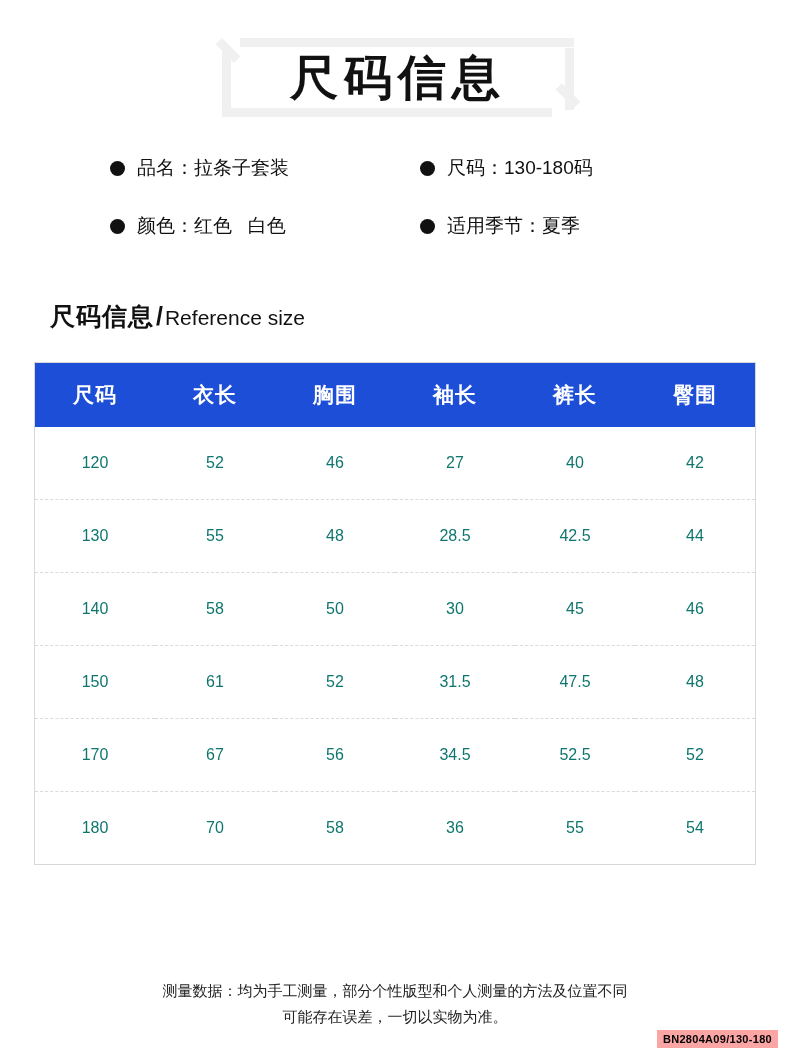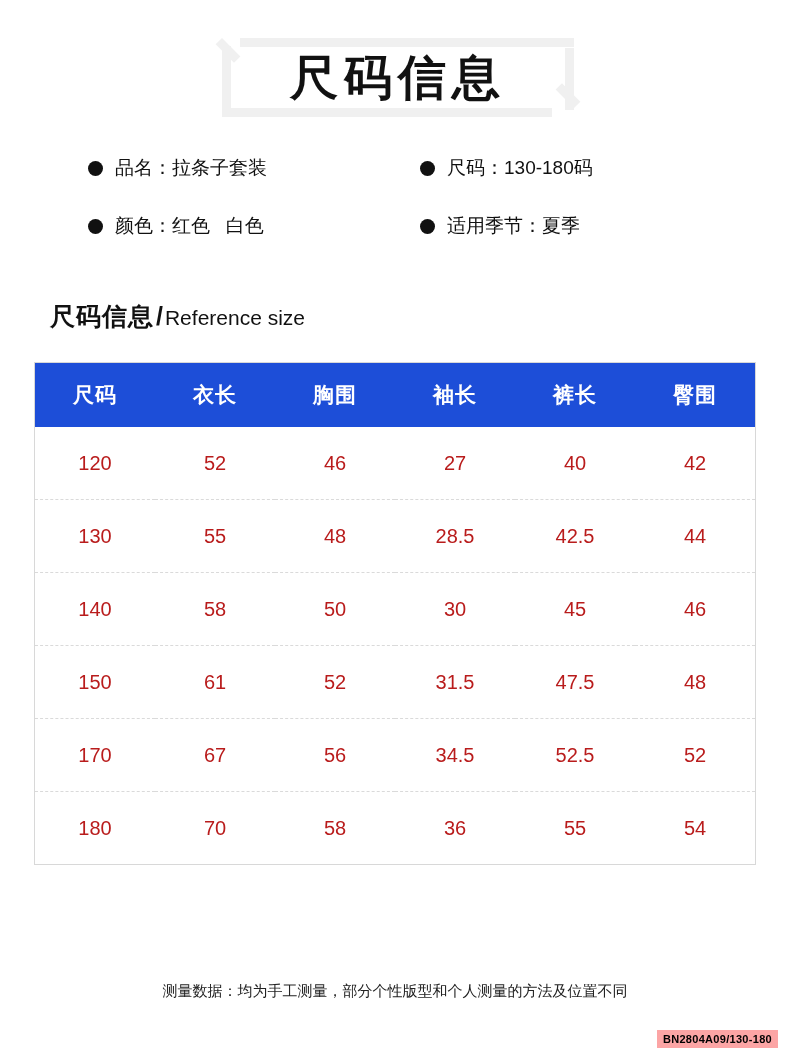--- a/index.html
+++ b/index.html
@@ -86,21 +86,21 @@
     font-size: 19px;
   }
   .info-item .dot {
     width: 15px;
     height: 15px;
     border-radius: 50%;
     background: #111;
     margin-right: 12px;
     flex: 0 0 auto;
   }
-  .info-col-left { padding-left: 88px; }
+  .info-col-left { padding-left: 110px; }
   .info-col-right { padding-left: 10px; }
   .info-label { white-space: pre; }
   .info-value { white-space: pre; }
 
   
   .section-head {
     position: absolute;
     left: 50px;
     top: 300px;
     display: flex;
@@ -141,22 +141,22 @@
     color: #ffffff;
     font-size: 21px;
     font-weight: 700;
     height: 62px;
     text-align: center;
     letter-spacing: 1px;
   }
   table.size-table tbody td {
     height: 70px;
     text-align: center;
-    font-size: 20px;
-    color: #b91c1c;
+    font-size: 16px;
+    color: #0f766e;
     border-bottom: 1px dashed #dadada;
     background: #ffffff;
   }
   table.size-table tbody tr:last-child td {
     border-bottom: none;
   }
 
   
   .note {
     position: absolute;
@@ -285,15 +285,16 @@
         <td>36</td>
         <td>55</td>
         <td>54</td>
       </tr>
     </tbody>
   </table>
 </div>
 
 <div class="note">
   <div>测量数据：均为手工测量，部分个性版型和个人测量的方法及位置不同</div>
+  <div>可能存在误差，一切以实物为准。</div>
 </div>
 
 <div class="code-badge">BN2804A09/130-180</div>
 
 </body></html>

